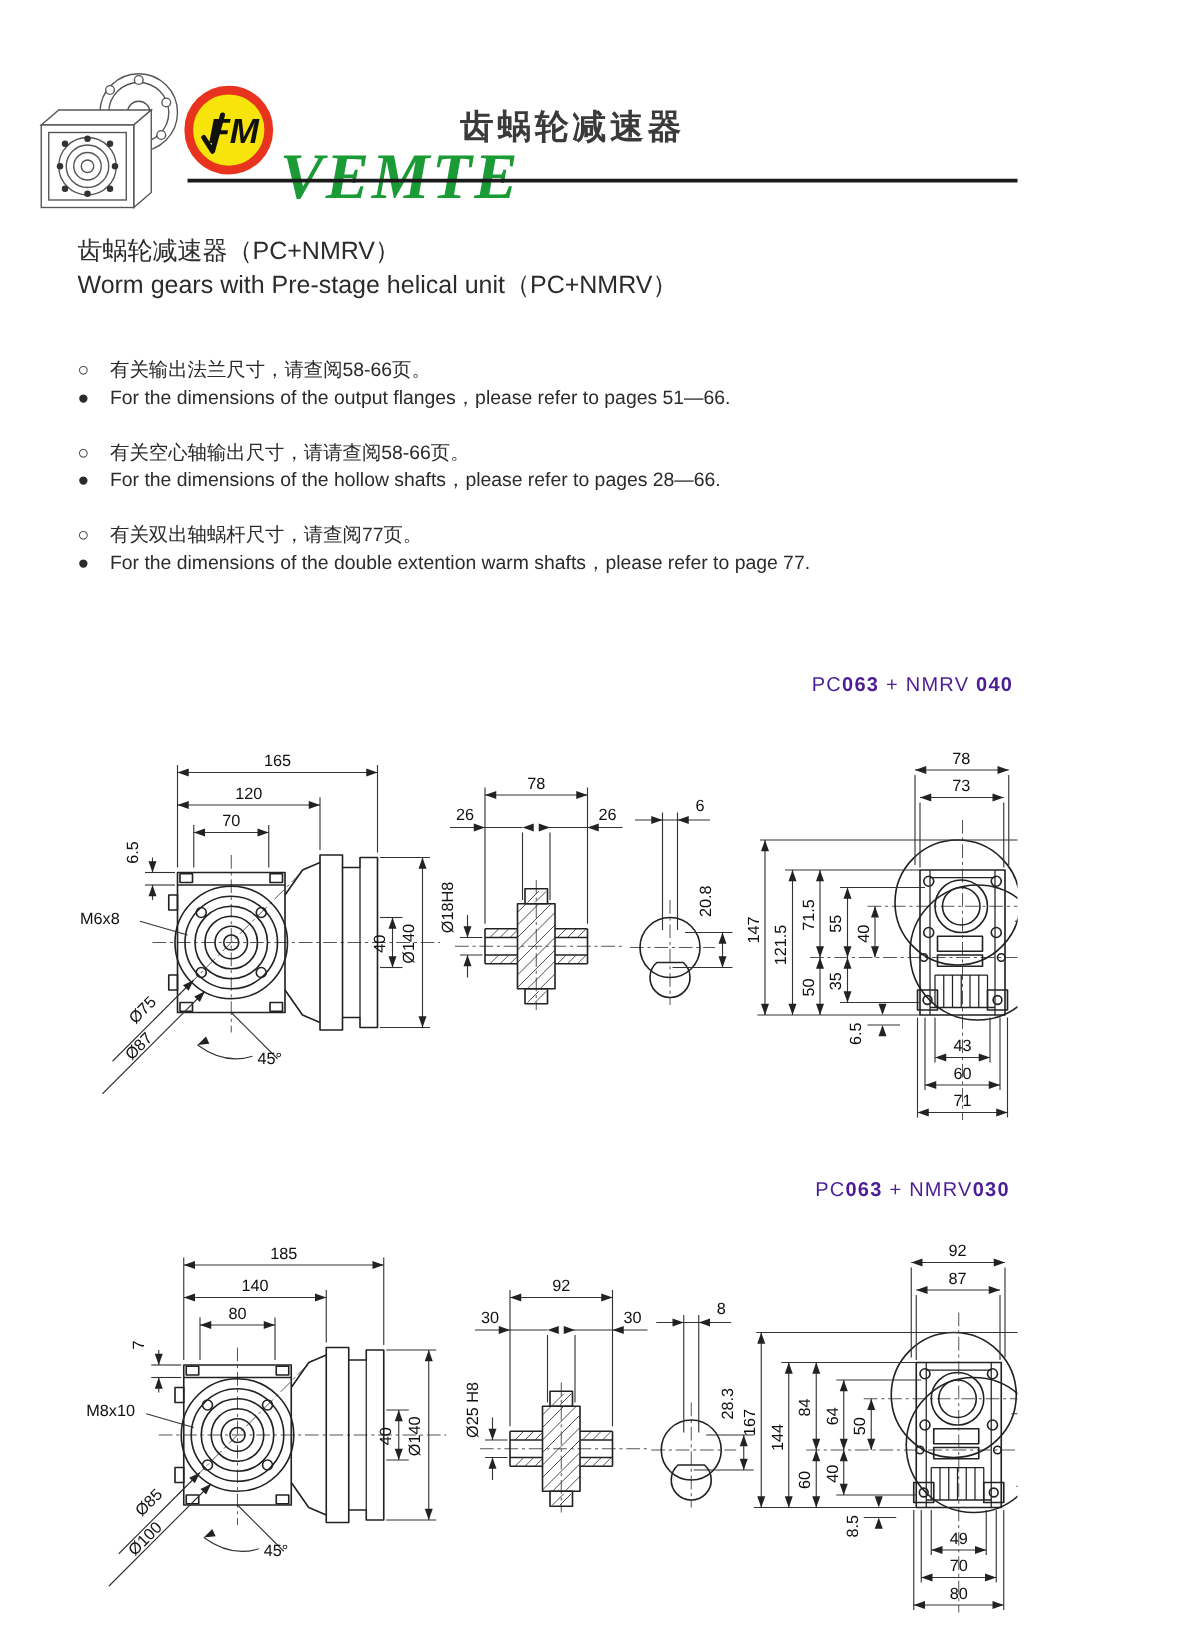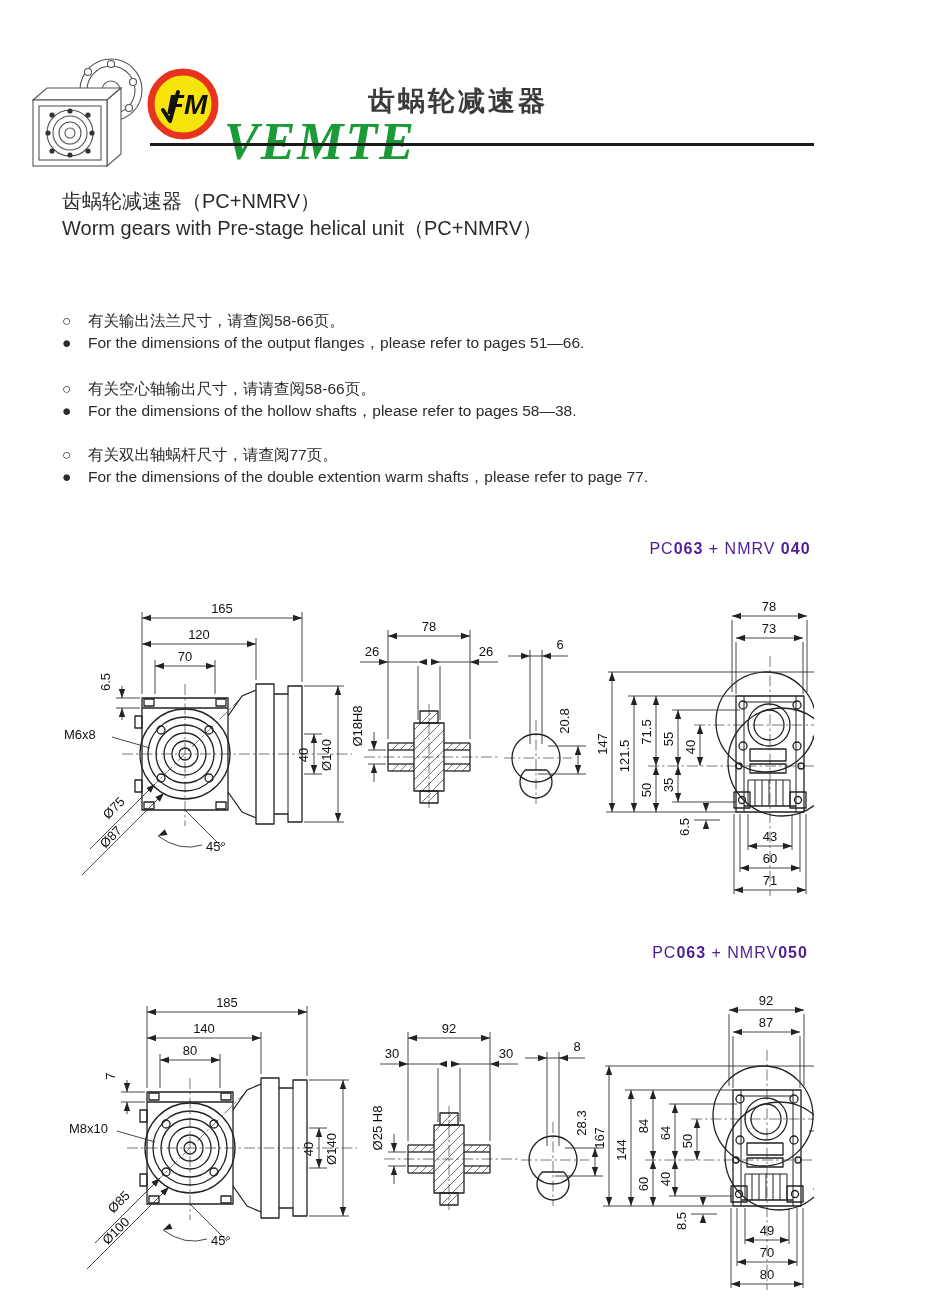--- a/index.html
+++ b/index.html
@@ -8,21 +8,21 @@
   .abs{position:absolute;}
   
   #brand{font-family:"Liberation Serif",serif;font-style:italic;font-weight:bold;
          font-size:52px;color:#1a9b35;letter-spacing:2px;line-height:1;margin-top:48px;}
   #brand-cn{font-size:27px;color:#3a3a3a;font-weight:bold;letter-spacing:3px;line-height:1;}
   #rule{background:#1a1a1a;height:3px;}
   
   .title-line{font-size:20px;color:#2b2b2b;line-height:27px;white-space:nowrap;}
   .note-row{font-size:15.5px;color:#2b2b2b;line-height:22px;white-space:nowrap;}
   .note-row .mark{display:inline-block;width:26px;}
-  .note-pair{margin-bottom:22px;margin-top:24px;}
+  .note-pair{margin-bottom:22px;}
   
   .model-heading{font-size:16px;color:#4c1d95;letter-spacing:1px;text-align:center;white-space:nowrap;}
   .model-heading b{font-weight:bold;}
   
   .obj{fill:none;stroke:#222;stroke-width:1.3;stroke-linejoin:round;}
   .dim{fill:none;stroke:#333;stroke-width:0.9;}
   .cl{fill:none;stroke:#555;stroke-width:0.8;stroke-dasharray:11 3 2.5 3;}
   .hat{stroke:#333;stroke-width:0.7;}
   .ahg{fill:#222;stroke:none;}
   .dtx{font:13px "Liberation Sans",sans-serif;fill:#111;text-anchor:middle;}
@@ -86,21 +86,21 @@
     <div class="title-line">Worm gears with Pre-stage helical unit（PC+NMRV）</div>
   </div>
 
   <div class="abs" style="left:62px;top:286px">
     <div class="note-pair">
       <div class="note-row"><span class="mark">○</span><span>有关输出法兰尺寸，请查阅58-66页。</span></div>
       <div class="note-row"><span class="mark">●</span><span>For the dimensions of the output flanges，please refer to pages 51—66.</span></div>
     </div>
     <div class="note-pair" style="">
       <div class="note-row"><span class="mark">○</span><span>有关空心轴输出尺寸，请请查阅58-66页。</span></div>
-      <div class="note-row"><span class="mark">●</span><span>For the dimensions of the hollow shafts，please refer to pages 58—38.</span></div>
+      <div class="note-row"><span class="mark">●</span><span>For the dimensions of the hollow shafts，please refer to pages 28—66.</span></div>
     </div>
     <div class="note-pair" style="margin-top:22px">
       <div class="note-row"><span class="mark">○</span><span>有关双出轴蜗杆尺寸，请查阅77页。</span></div>
       <div class="note-row"><span class="mark">●</span><span>For the dimensions of the double extention warm shafts，please refer to page 77.</span></div>
     </div>
   </div>
 
   <div class="model-heading abs" style="left:570px;top:540px;width:320px">
     <span>PC</span><b>063</b><span> + </span><span>NMRV </span><b>040</b>
   </div>
@@ -401,21 +401,21 @@
     <text class="dtx" x="75" y="191" transform="rotate(-90 75 191)">35</text>
     <text class="dtx" x="97" y="153" transform="rotate(-90 97 153)">40</text>
     <text class="dtx" x="91" y="233" transform="rotate(-90 91 233)">6.5</text>
     <text class="dtx" x="172" y="247">43</text>
     <text class="dtx" x="172" y="269">60</text>
     <text class="dtx" x="172" y="291">71</text>
     <text class="dtx" x="273" y="172" transform="rotate(-90 273 172)">Ø60h8</text>
   </svg>
 
   <div class="model-heading abs" style="left:570px;top:944px;width:320px">
-    <span>PC</span><b>063</b><span> + </span><span>NMRV</span><b>050</b>
+    <span>PC</span><b>063</b><span> + </span><span>NMRV</span><b>030</b>
   </div>
 
   <svg class="abs" style="left:60px;top:992px" width="310" height="300" viewBox="0 0 300 300">
     <g class="cl">
       <line x1="62" y1="156" x2="292" y2="156"></line>
         <line x1="125" y1="86" x2="125" y2="228"></line>
       <line x1="63" y1="218" x2="187" y2="94"></line>
     </g>
     <g class="obj">
       <rect x="82" y="100" width="86" height="112"></rect>

